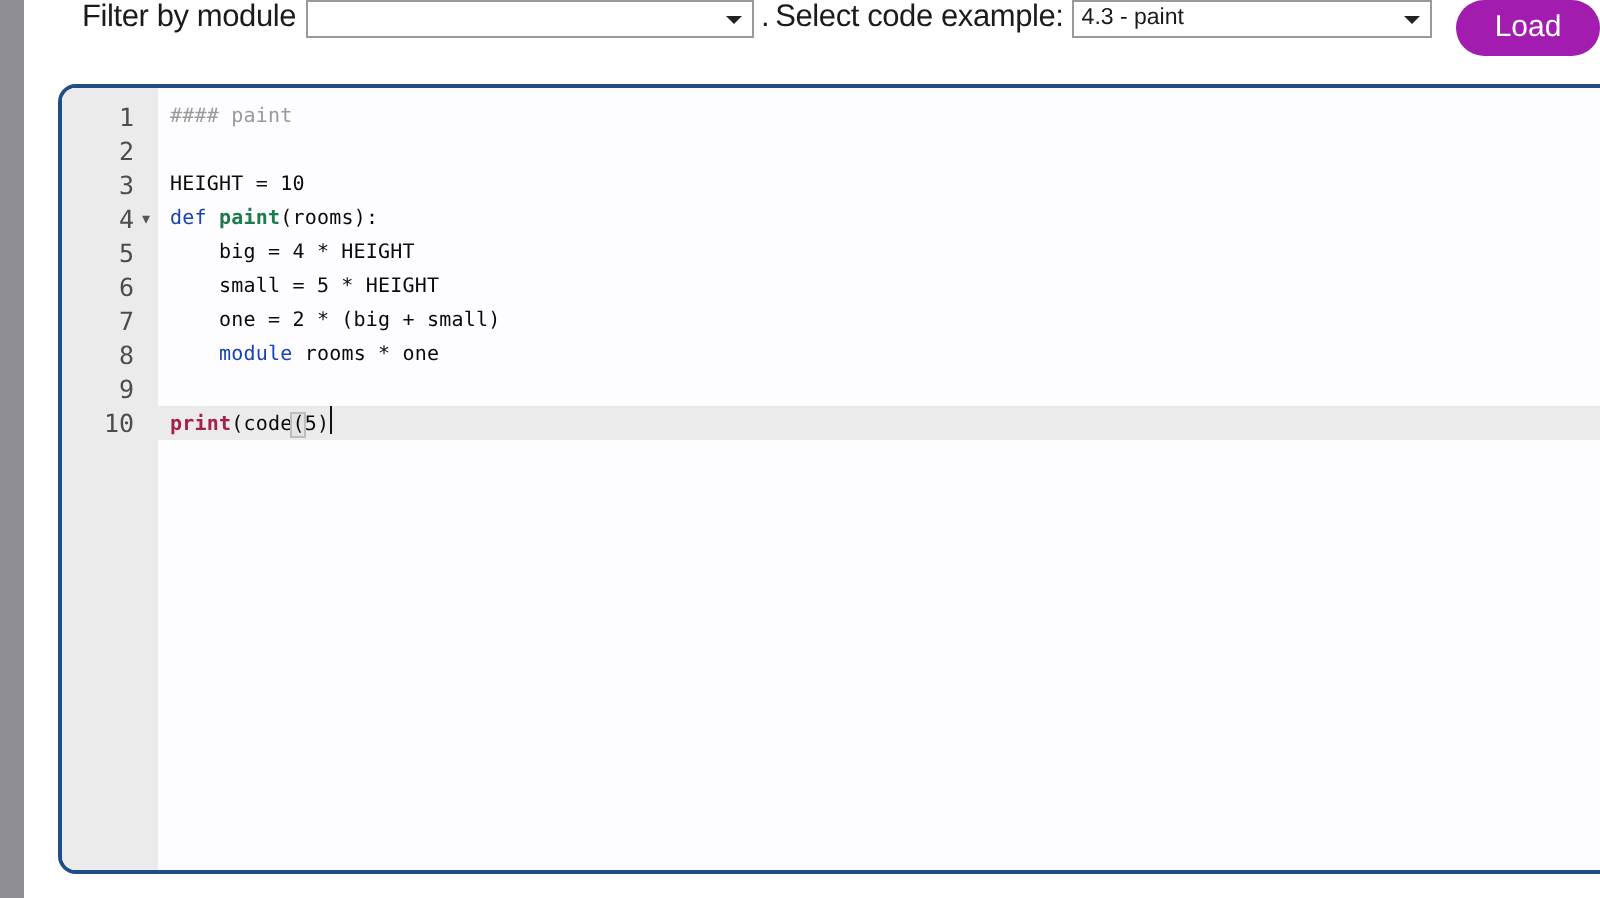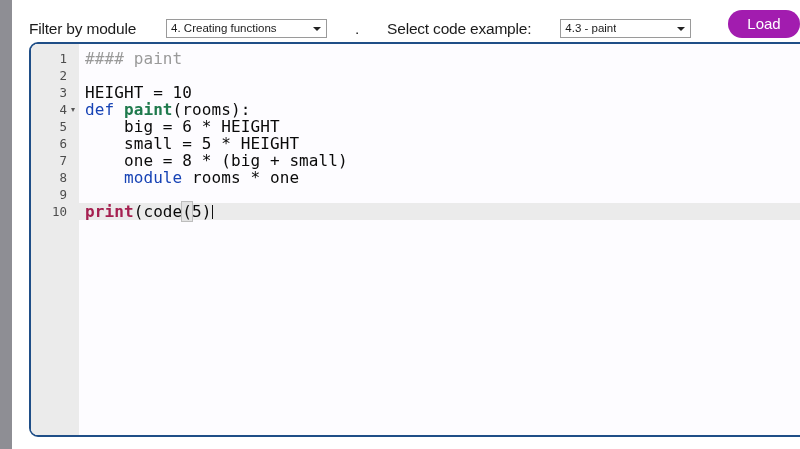--- a/index.html
+++ b/index.html
@@ -30,25 +30,24 @@
     width: 788px; height: 449px;
     background: #ffffff;
   }
 
   
   .toolbar {
     position: absolute;
     left: 0; top: 0;
     width: 788px; height: 38px;
     display: flex;
-    align-items: flex-end;
-    padding-left: 17px;
+    align-items: flex-start;
+    padding-left: 29px;
     box-sizing: border-box;
     white-space: nowrap;
-    gap: 25px;
   }
   .tb-label {
     font-size: 15.5px;
     color: #1b1b1b;
     font-family: "Liberation Sans", sans-serif;
     letter-spacing: -0.2px;
   }
   .tb-label.dot { margin-left: 1px; margin-right: 3px; }
 
   .select {
@@ -165,21 +164,21 @@
     width: 8px;
     font-size: 8px;
     color: #555555;
     text-align: center;
     z-index: 2;
   }
   .row .code {
     position: absolute;
     left: 54px; top: 0;
     font-family: "DejaVu Sans Mono", monospace;
-    font-size: 16px;
+    font-size: 10px;
     color: #0a0a0a;
     z-index: 2;
     letter-spacing: 0.1px;
   }
 
   
   .t-com  { color: #9a9a9a; }
   .t-kw   { color: #1743b5; font-weight: normal; }
   .t-fn   { color: #1f7a4d; font-weight: bold; }
   .t-bi   { color: #a52050; font-weight: bold; }
@@ -203,21 +202,20 @@
 
 <div class="page-edge"></div>
 
 <div class="page">
 
   <div class="toolbar">
 
     <span class="tb-label">Filter by module</span>
 
     <div class="select module">
-      <span class="sel-val">4. Creating functions</span>
       <span class="caret"></span>
     </div>
 
     <span class="tb-label dot">.</span>
 
     <span class="tb-label">Select code example:</span>
 
     <div class="select example">
       <span class="sel-val">4.3 - paint</span>
       <span class="caret"></span>
@@ -249,31 +247,31 @@
         </div>
 
         <div class="row">
           <span class="ln">4</span>
           <span class="fold">▾</span>
           <span class="code"><span class="t-kw">def</span><span class="t-pl"> </span><span class="t-fn">paint</span><span class="t-pl">(rooms):</span></span>
         </div>
 
         <div class="row">
           <span class="ln">5</span>
-          <span class="code"><span class="t-pl">    big = 6 * HEIGHT</span></span>
+          <span class="code"><span class="t-pl">    big = 4 * HEIGHT</span></span>
         </div>
 
         <div class="row">
           <span class="ln">6</span>
           <span class="code"><span class="t-pl">    small = 5 * HEIGHT</span></span>
         </div>
 
         <div class="row">
           <span class="ln">7</span>
-          <span class="code"><span class="t-pl">    one = 8 * (big + small)</span></span>
+          <span class="code"><span class="t-pl">    one = 2 * (big + small)</span></span>
         </div>
 
         <div class="row">
           <span class="ln">8</span>
           <span class="code"><span class="t-pl">    </span><span class="t-kw">module</span><span class="t-pl"> rooms * one</span></span>
         </div>
 
         <div class="row">
           <span class="ln">9</span>
           <span class="code"></span>

